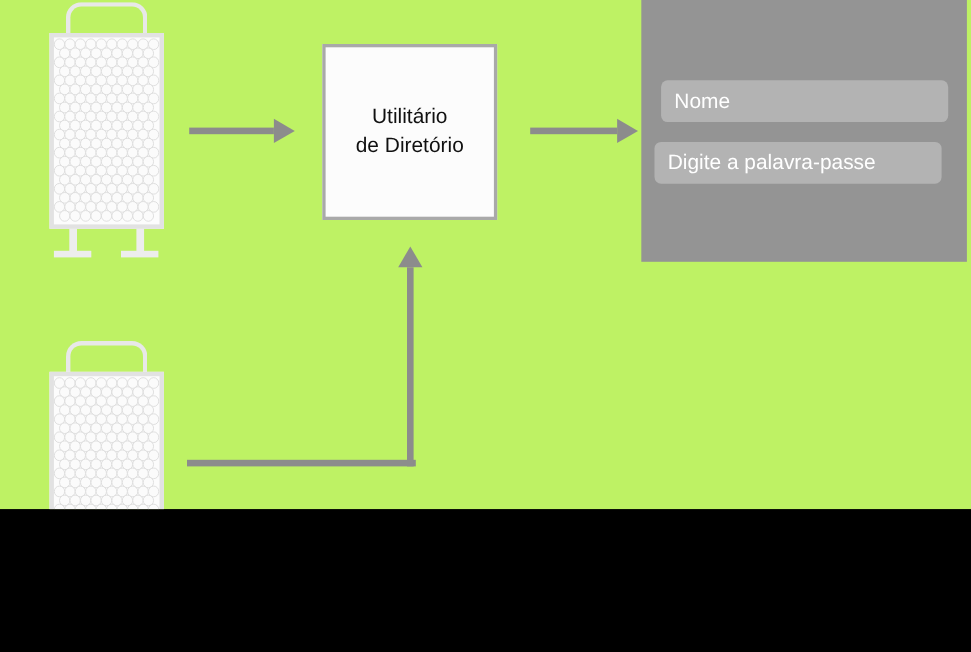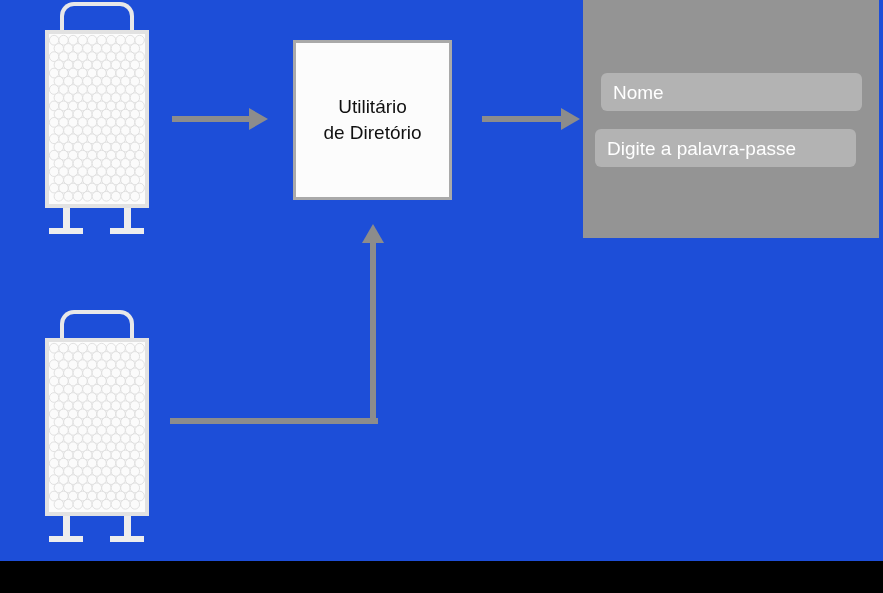--- a/index.html
+++ b/index.html
@@ -6,22 +6,22 @@
     margin: 0;
     padding: 0;
     background: #000000;
   }
   body {
     font-family: "Liberation Sans", sans-serif;
   }
   #canvas {
     position: relative;
     width: 883px;
-    height: 561px;
-    background: #1d4ed8;
+    height: 463px;
+    background: #bef264;
     overflow: hidden;
   }
 
   
   .macpro {
     position: absolute;
     width: 110px;
     height: 245px;
   }
   .macpro .handle {

